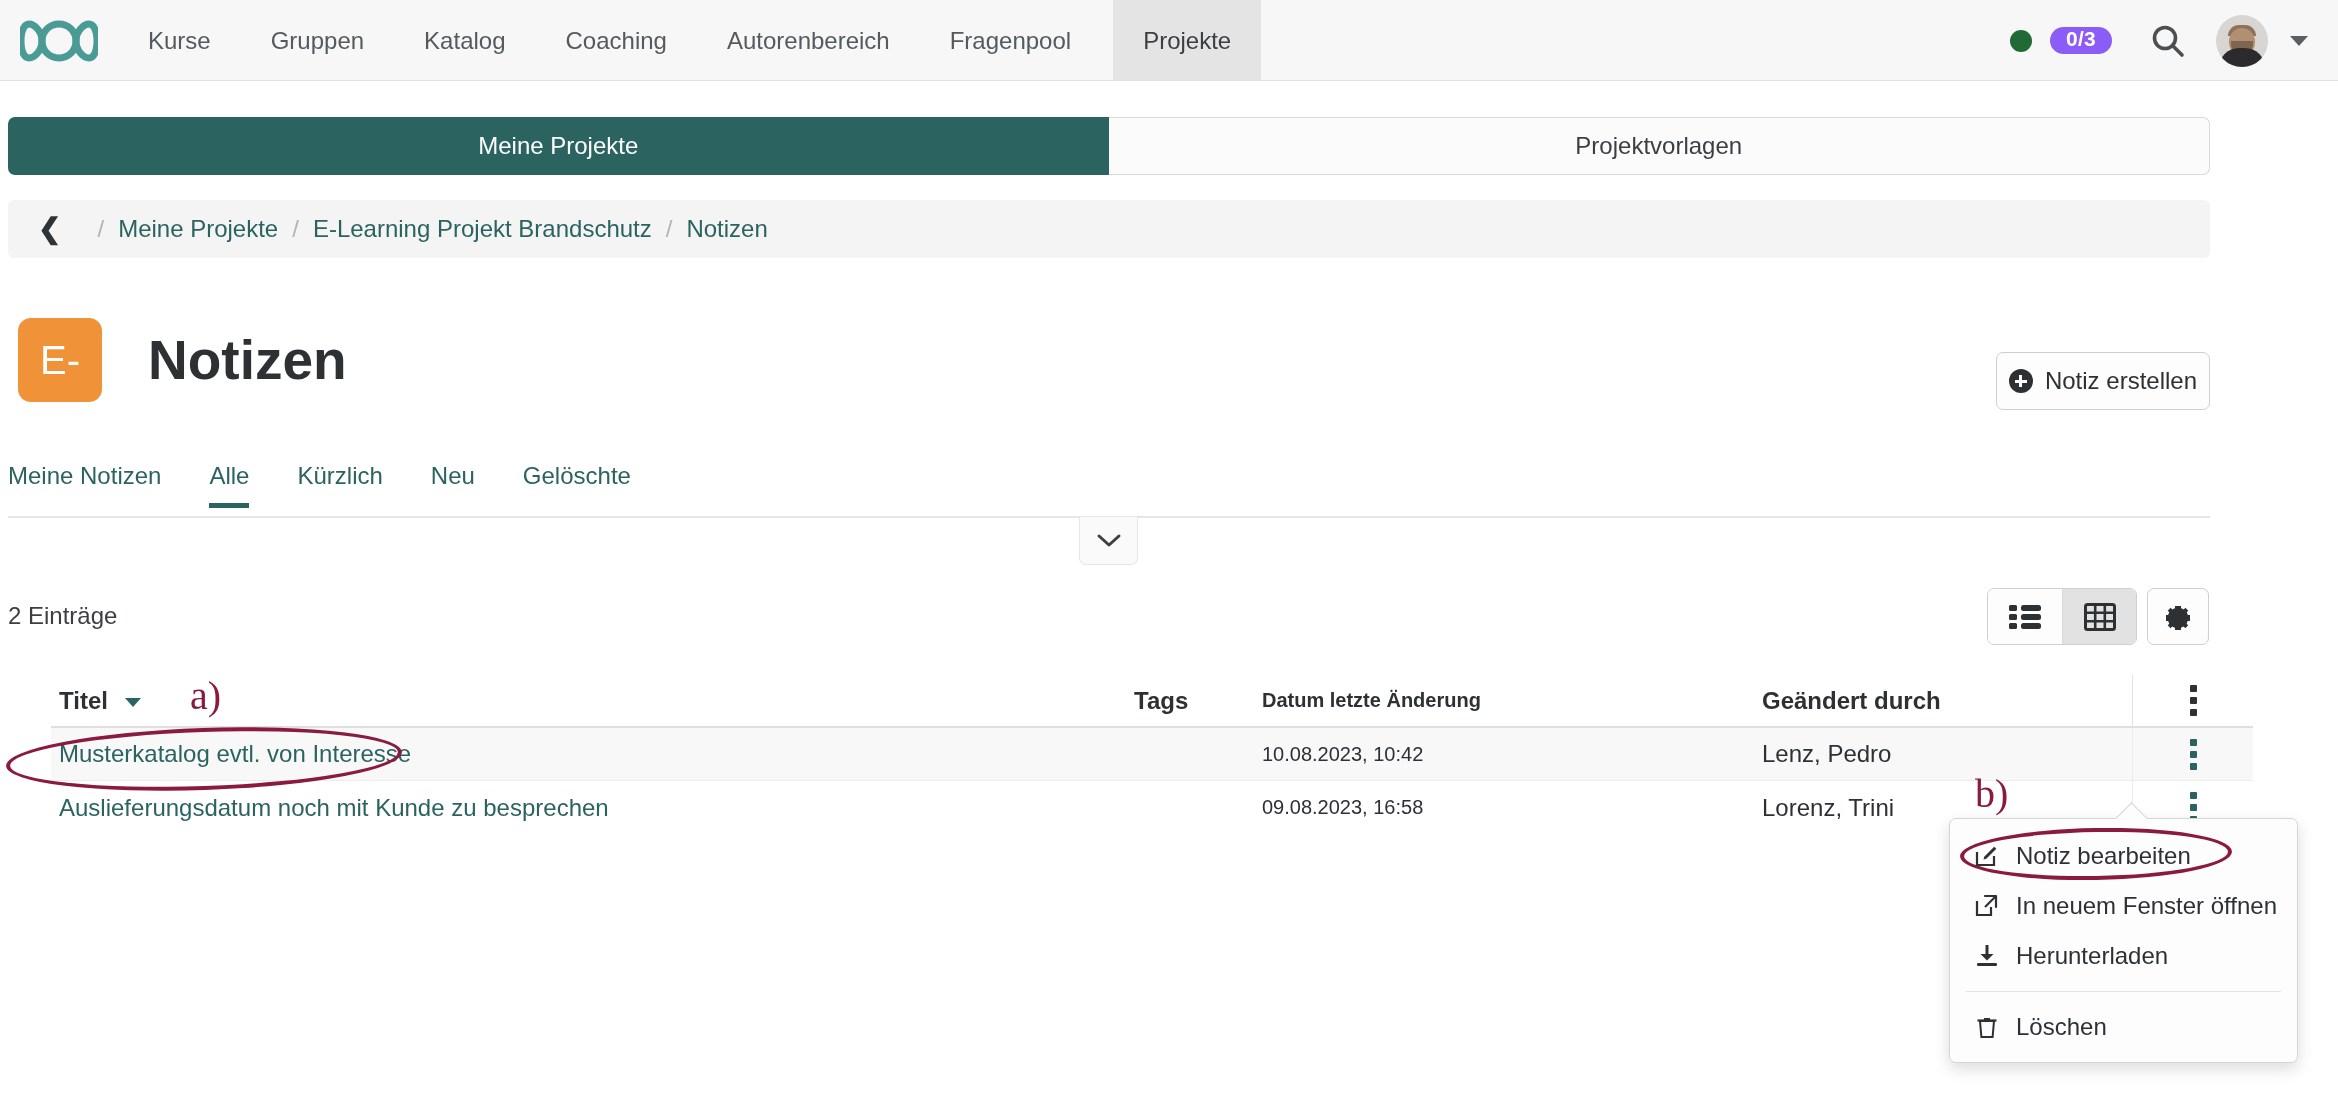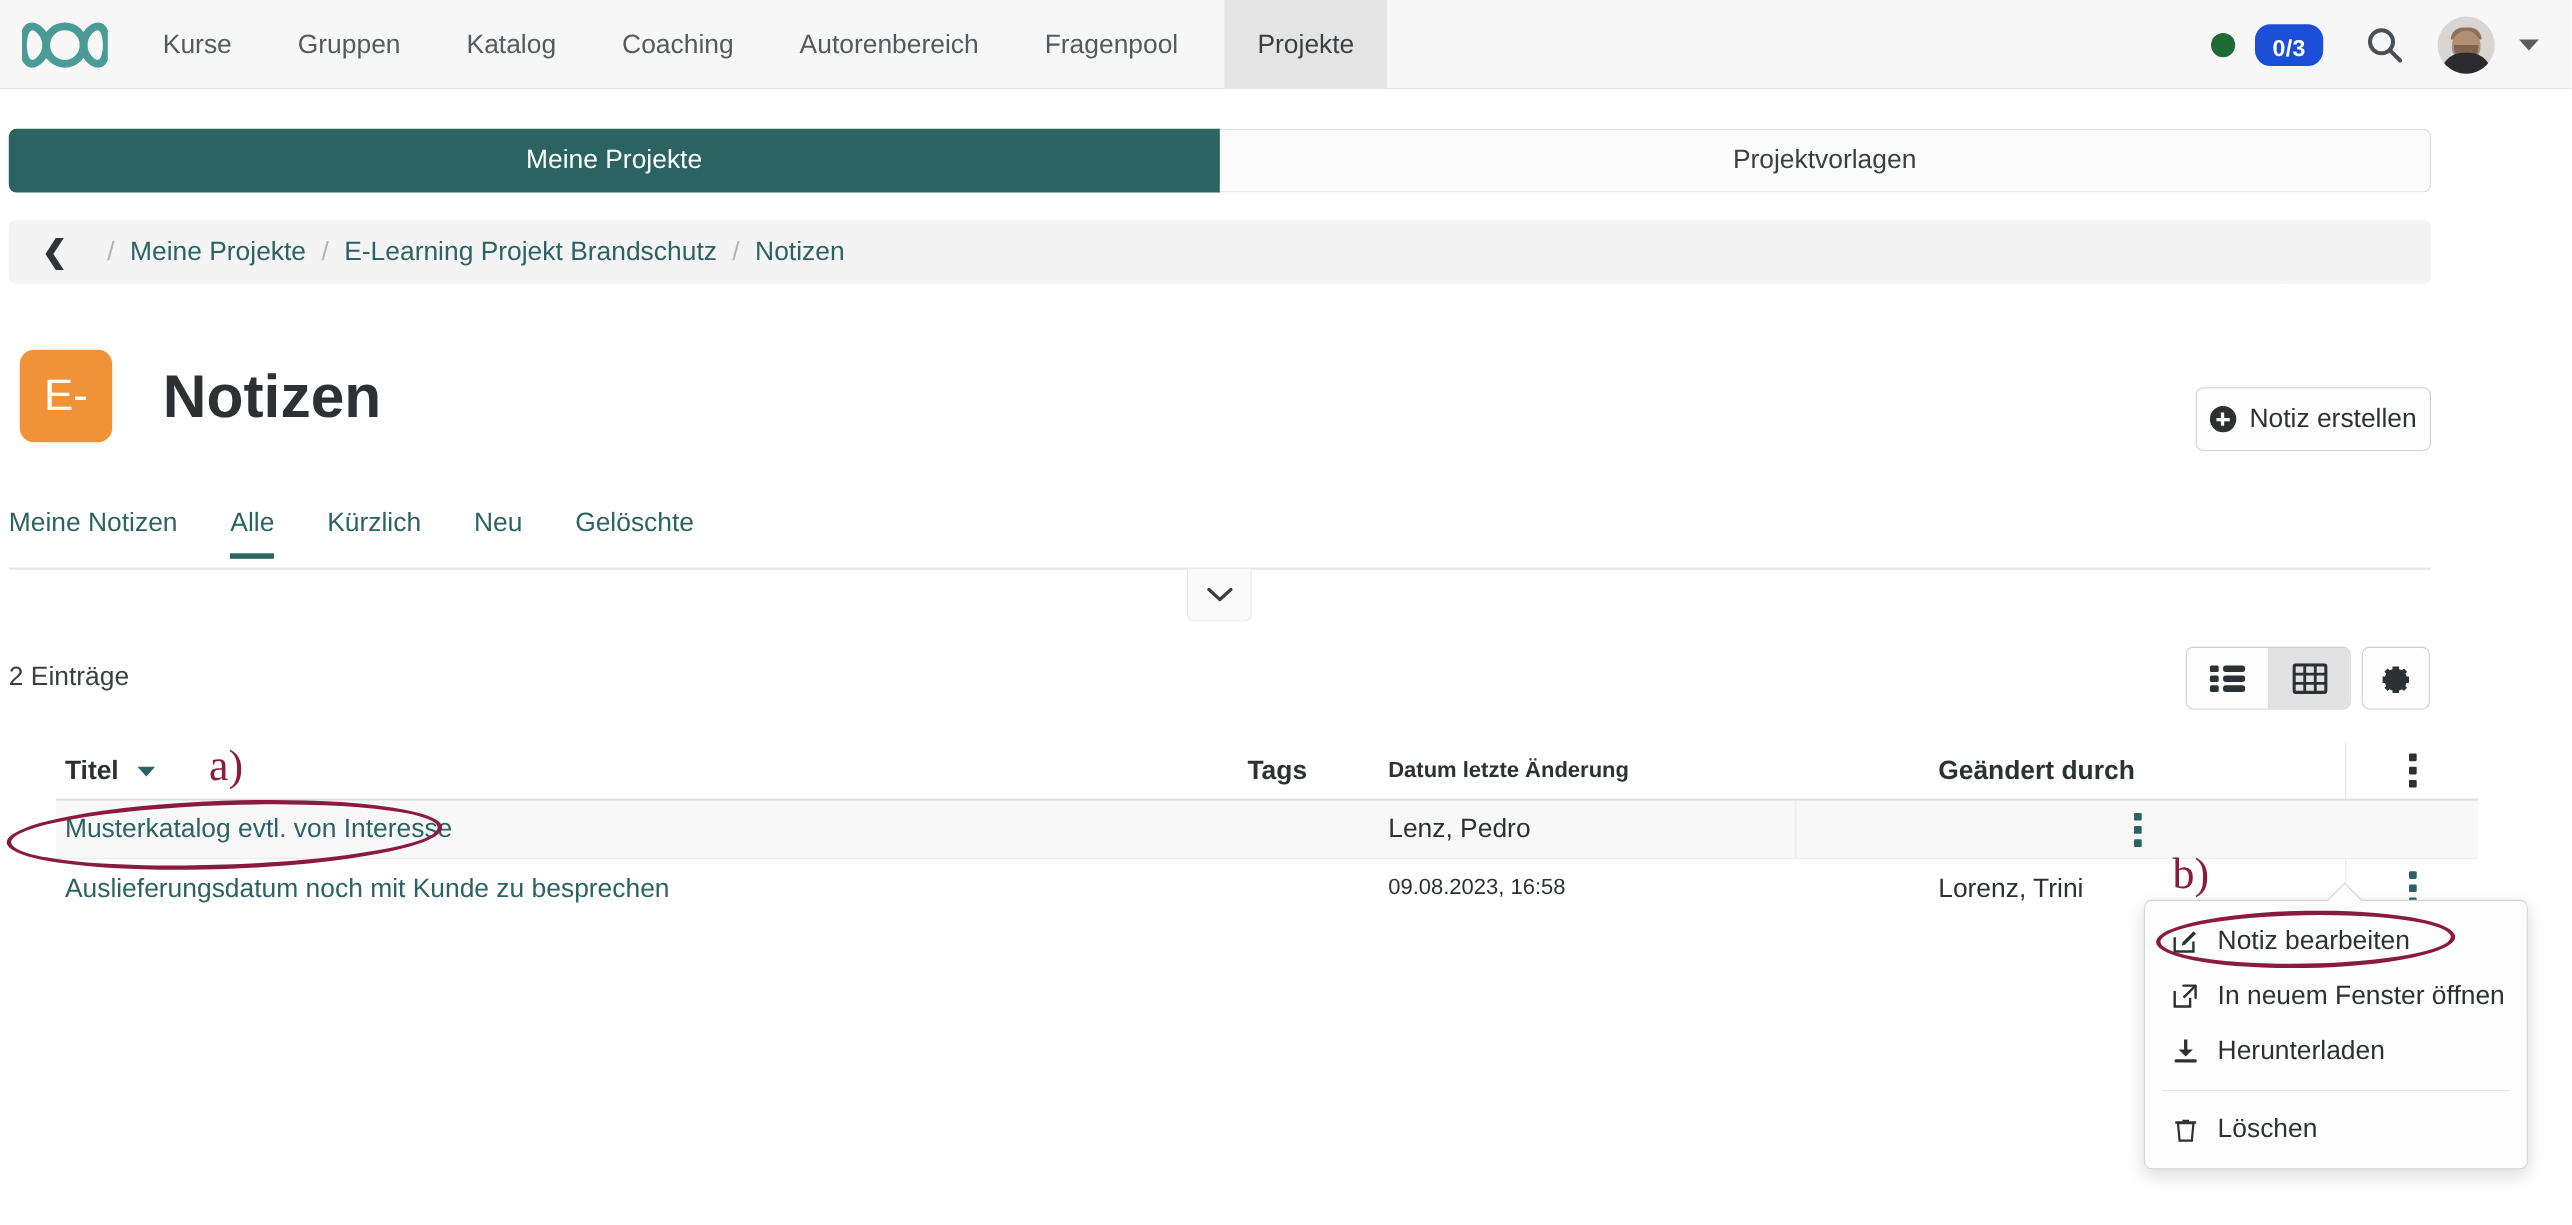--- a/index.html
+++ b/index.html
@@ -32,22 +32,22 @@
   .nav-item.active { background: #e4e4e4; color: #3c3f42; margin-left: 12px; }
   .topbar-right {
     margin-left: auto; display: flex; align-items: center;
     gap: 0; padding-right: 30px; height: 81px;
   }
   .status-dot {
     width: 22px; height: 22px; border-radius: 50%;
     background: #1f6a35; margin-right: 18px;
   }
   .count-badge {
-    background: #1d4ed8; color: #ffffff; font-size: 21px; font-weight: bold;
-    border-radius: 14px; padding: 12px 16px 5px; line-height: 1;
+    background: #8b5cf6; color: #ffffff; font-size: 21px; font-weight: bold;
+    border-radius: 14px; padding: 1px 16px 5px; line-height: 1;
     margin-right: 34px; letter-spacing: .3px;
   }
   .search-btn {
     width: 44px; height: 44px; display: flex; align-items: center;
     justify-content: center; margin-right: 26px; cursor: pointer;
   }
   .avatar {
     width: 52px; height: 52px; border-radius: 50%; overflow: hidden;
     background: #d8d5d2; position: relative; margin-right: 22px;
     flex: 0 0 auto;
@@ -375,20 +375,21 @@
             <i></i>
         </span>
       </div>
     </div>
 
     <div class="tr r1">
       <div class="c-title">
         <span class="cell-link">Musterkatalog evtl. von Interesse</span>
       </div>
       <div class="c-tags"></div>
+      <div class="c-date cell-txt">10.08.2023, 10:42</div>
       <div class="c-user cell-txt">Lenz, Pedro</div>
       <div class="c-menu">
         <span class="kebab teal">
           <i></i>
             <i></i>
             <i></i>
         </span>
       </div>
     </div>
 

